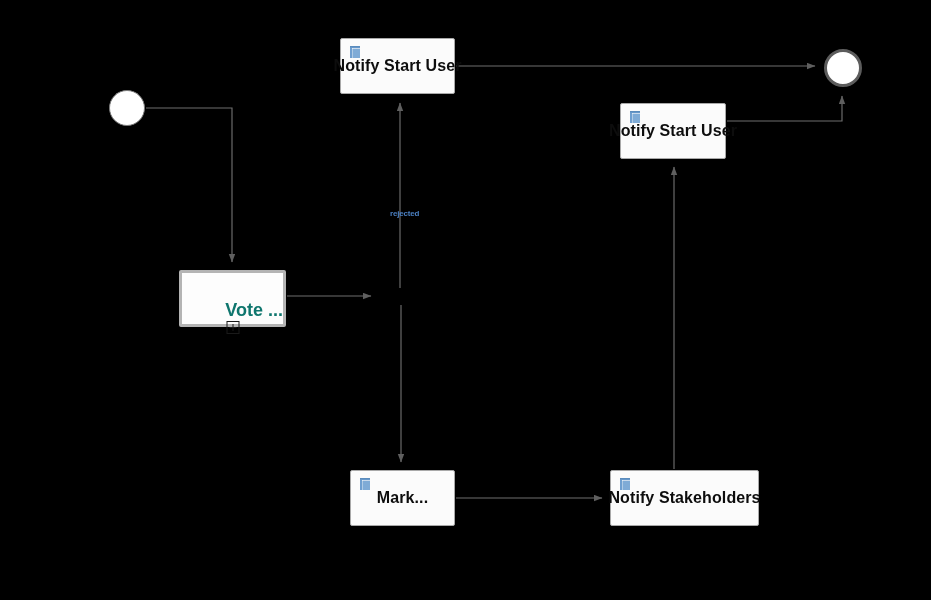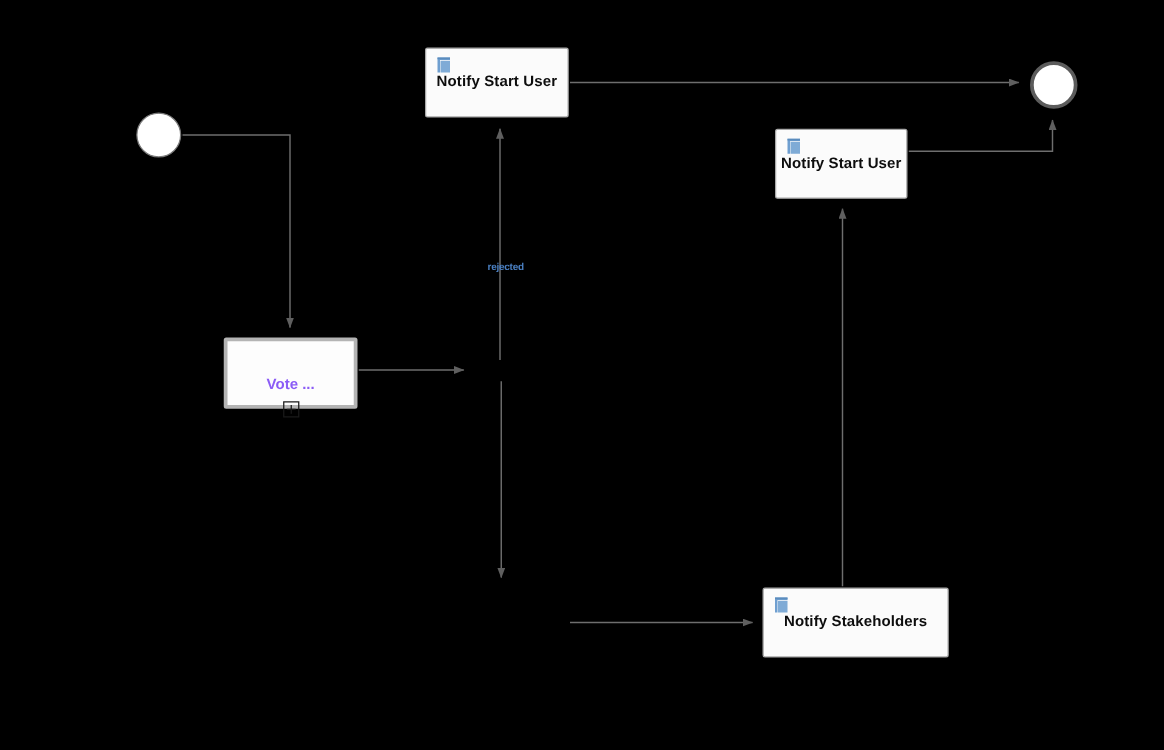--- a/index.html
+++ b/index.html
@@ -46,21 +46,21 @@
     position: absolute;
     background: #fbfbfb;
     border: 1px solid #a8a8a8;
     border-radius: 2px;
     box-sizing: border-box;
     display: flex;
     align-items: center;
     justify-content: center;
   }
   .task .task-label {
-    font-size: 12px;
+    font-size: 16px;
     font-weight: bold;
     color: #0d0d0d;
     text-align: center;
     letter-spacing: 0.1px;
     line-height: 1.15;
     padding: 0 4px;
     white-space: nowrap;
   }
   .task .task-icon {
     position: absolute;
@@ -76,24 +76,24 @@
     background: #fdfdfd;
     border: 3px solid #b4b4b4;
     border-radius: 2px;
     box-sizing: border-box;
   }
   .subprocess .sp-label {
     position: absolute;
     left: 0;
     right: 0;
     top: 27px;
-    text-align: center;
-    font-size: 12px;
+    text-align: right;
+    font-size: 18px;
     font-weight: bold;
-    color: #8b5cf6;
+    color: #0f766e;
     white-space: nowrap;
   }
   .sp-marker {
     position: absolute;
     left: 50%;
     transform: translateX(-50%);
     top: 48px;
     width: 13px;
     height: 13px;
     border: 1px solid #1a1a1a;
@@ -181,20 +181,30 @@
     <span class="task-label">Notify Start User</span>
   </div>
 
   <div class="subprocess" style="left:179px; top:270px; width:107px; height:57px;">
     <span class="sp-label">Vote ...</span>
     <span class="sp-marker"></span>
   </div>
 
   <span class="edge-label" style="left:390px; top:209px;">rejected</span>
 
+  <div class="task" style="left:350px; top:470px; width:105px; height:56px;">
+    <span class="task-icon">
+      <svg viewBox="0 0 16 15" width="16" height="15">
+        <path d="M3,1 L13,1 L13,3 L5,3 L5,13 L3,13 Z" fill="#6f9fd0"></path>
+        <rect x="5.4" y="3.6" width="7.6" height="9.4" fill="#7fabd6"></rect>
+        <rect x="3" y="1" width="10" height="1.4" fill="#5b8cbd"></rect>
+      </svg>
+    </span>
+    <span class="task-label">Mark...</span>
+  </div>
 
   <div class="task" style="left:610px; top:470px; width:149px; height:56px;">
     <span class="task-icon">
       <svg viewBox="0 0 16 15" width="16" height="15">
         <path d="M3,1 L13,1 L13,3 L5,3 L5,13 L3,13 Z" fill="#6f9fd0"></path>
         <rect x="5.4" y="3.6" width="7.6" height="9.4" fill="#7fabd6"></rect>
         <rect x="3" y="1" width="10" height="1.4" fill="#5b8cbd"></rect>
       </svg>
     </span>
     <span class="task-label">Notify Stakeholders</span>

